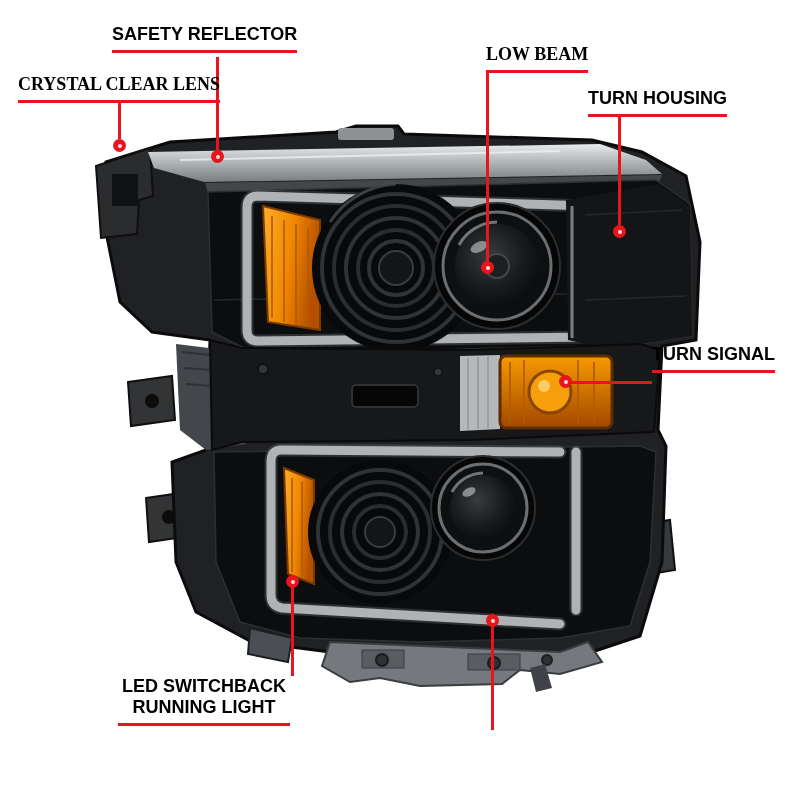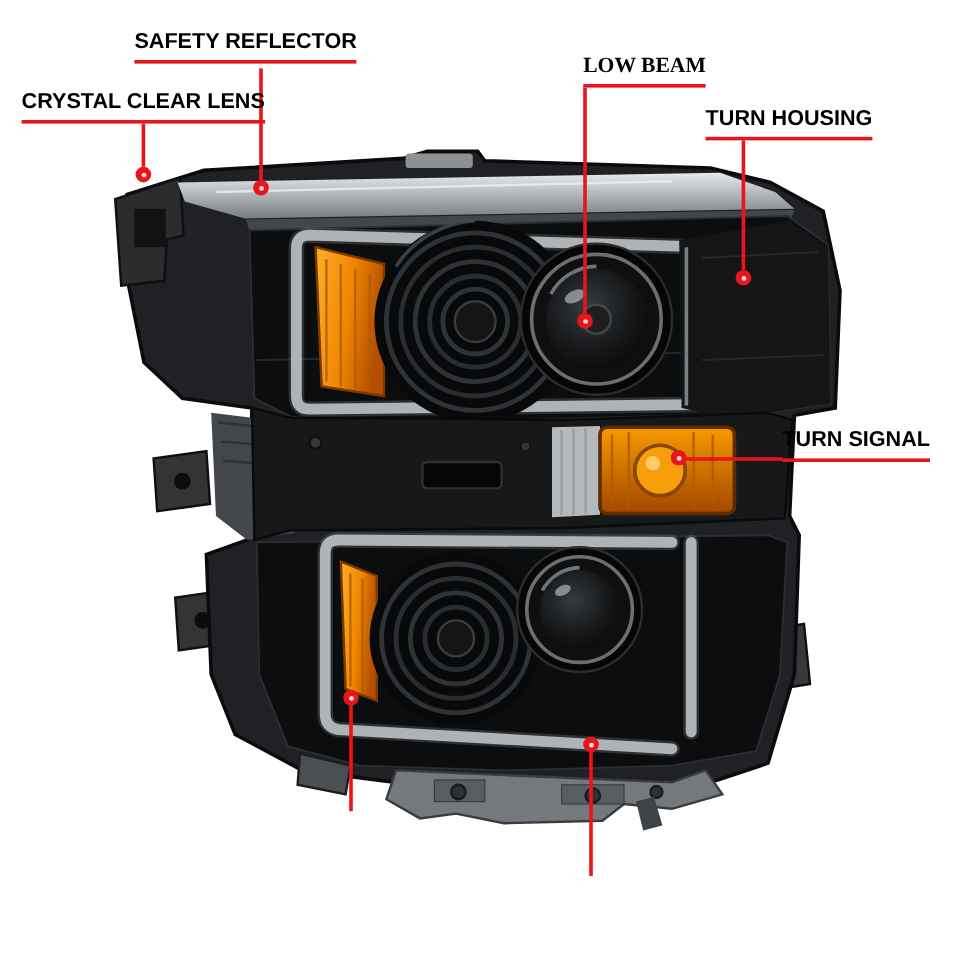--- a/index.html
+++ b/index.html
@@ -181,31 +181,37 @@
   <div class="dot" style="left:481px; top:261px;"></div>
   <div class="dot" style="left:613px; top:225px;"></div>
   <div class="dot" style="left:559px; top:375px;"></div>
   <div class="dot" style="left:286px; top:575px;"></div>
   <div class="dot" style="left:486px; top:614px;"></div>
 
   <div class="callout" style="left:112px; top:24px;">
     <span class="label">SAFETY REFLECTOR</span>
   </div>
 
-  <div class="callout" style="left:18px; top:74px;">
+  <div class="callout" style="left:18px; top:74px;font-family:Liberation Serif, serif;">
     <span class="label">CRYSTAL CLEAR LENS</span>
   </div>
 
   <div class="callout" style="left:486px; top:44px;font-family:Liberation Serif, serif;">
     <span class="label">LOW BEAM</span>
   </div>
 
   <div class="callout" style="left:588px; top:88px;">
     <span class="label">TURN HOUSING</span>
   </div>
 
-  <div class="callout" style="left:652px; top:356px;text-align:right;">
+  <div class="callout" style="left:652px; top:344px;text-align:right;">
     <span class="label">TURN SIGNAL</span>
   </div>
 
+  <div class="callout" style="left:118px; top:676px;">
+    <span class="label multiline" style="width:172px;">
+      <span>LED SWITCHBACK</span>
+      <span>RUNNING LIGHT</span>
+    </span>
+  </div>
 
 
 </div>
 
 </body></html>

